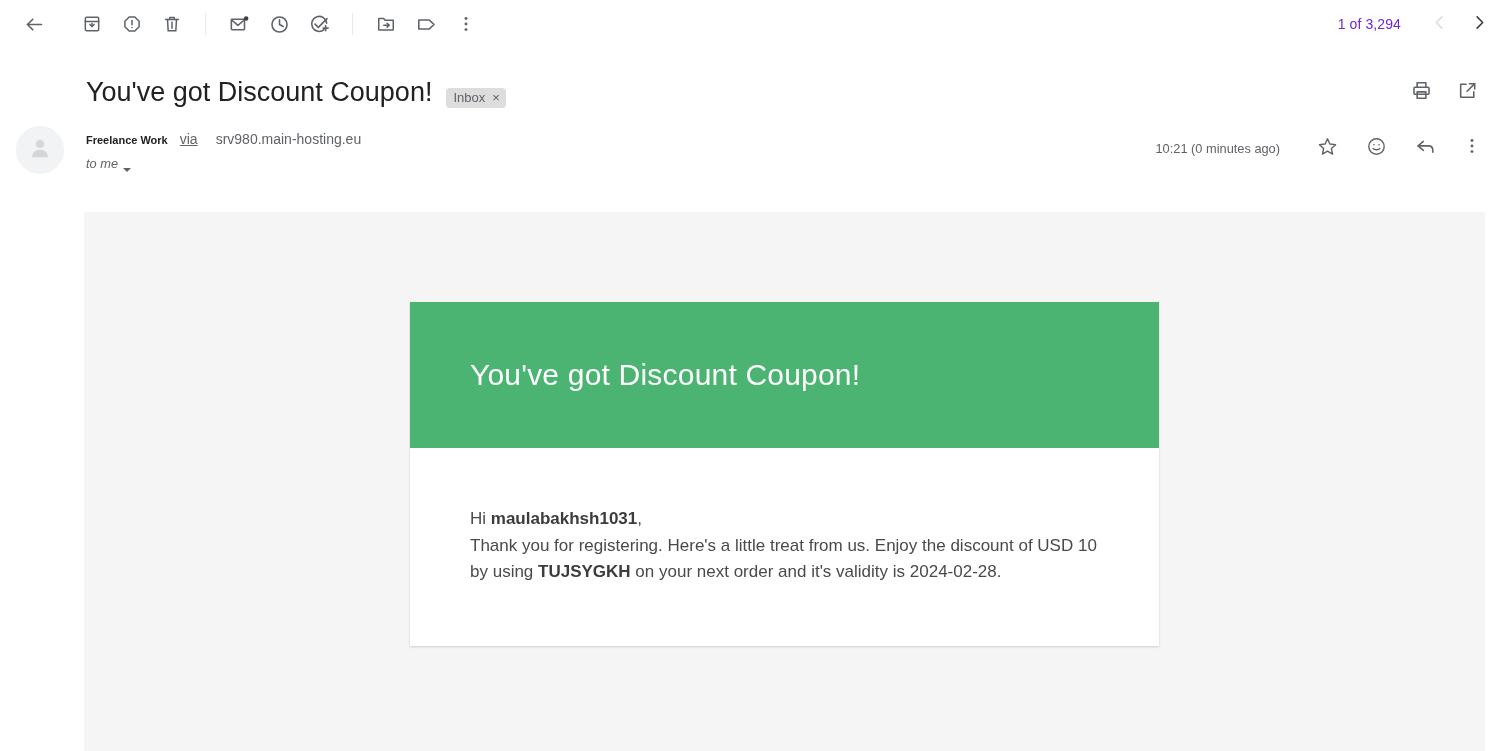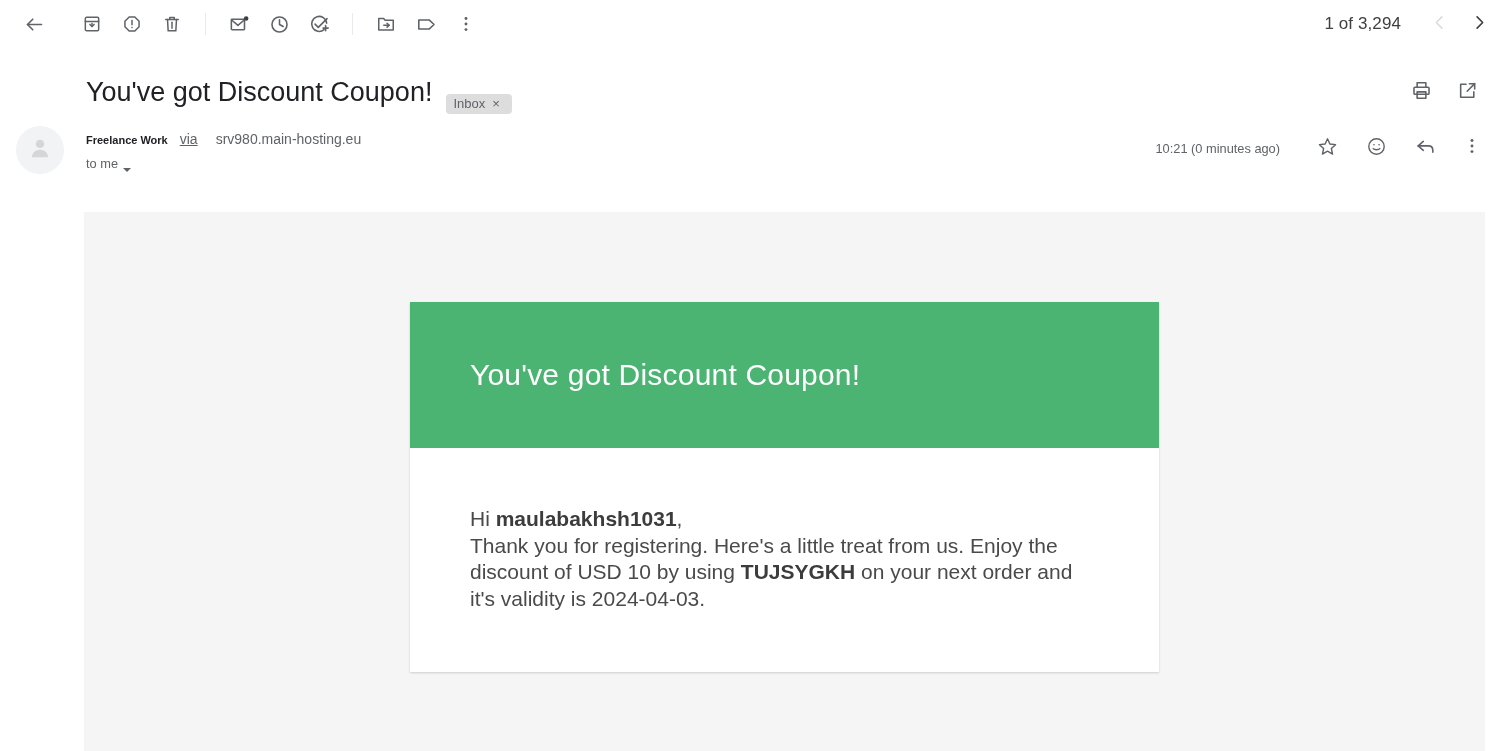--- a/index.html
+++ b/index.html
@@ -38,22 +38,22 @@
   .tb-gap-sm { width: 18px; flex: 0 0 auto; }
   .tb-divider {
     width: 1px;
     height: 22px;
     background: #e8eaed;
     margin: 0 13px;
     flex: 0 0 auto;
   }
   .tb-spacer { flex: 1 1 auto; }
   .tb-count {
-    font-size: 17px;
-    color: #404040;
+    font-size: 14px;
+    color: #6d28d9;
     letter-spacing: .1px;
     margin-right: 18px;
     white-space: nowrap;
   }
   .nav-btn {
     width: 40px;
     height: 40px;
     display:flex;
     align-items:center;
     justify-content:center;
@@ -76,28 +76,28 @@
     line-height: 1.2;
     letter-spacing: 0;
     white-space: nowrap;
   }
   .label-chip {
     margin-left: 14px;
     background: #ddddde;
     color: #5f6368;
     font-size: 13px;
     border-radius: 4px;
-    padding: 3px 12px 4px 7px;
+    padding: 3px 6px 4px 7px;
     display: inline-flex;
     align-items: center;
     gap: 7px;
     line-height: 1;
     cursor: default;
     position: relative;
-    top: 12px;
+    top: 6px;
   }
   .label-chip .chip-x {
     font-size: 13px;
     color: #5f6368;
     cursor: pointer;
     line-height: 1;
   }
   .subject-actions {
     margin-left: auto;
     display: flex;
@@ -158,20 +158,21 @@
   }
   .sender-line2 {
     font-size: 12.8px;
     color: #5f6368;
     margin-top: 6px;
     display: flex;
     align-items: flex-end;
     gap: 5px;
     cursor: pointer;
     width: fit-content;
+    font-style: italic;
   }
   .caret-down {
     width: 0; height: 0;
     border-left: 4.5px solid transparent;
     border-right: 4.5px solid transparent;
     border-top: 4.5px solid #5f6368;
     display: inline-block;
     position: relative;
     top: 1px;
   }
@@ -229,21 +230,21 @@
   .card-header-title {
     color: #ffffff;
     font-size: 30px;
     font-weight: 400;
     letter-spacing: .2px;
     line-height: 1.25;
   }
   .card-body {
     padding: 58px 60px 60px 60px;
     box-sizing: border-box;
-    font-size: 21px;
+    font-size: 17px;
     line-height: 26.5px;
     color: #4a4a4a;
   }
   .card-body p {
     margin: 0;
   }
   .card-body b { color: #3c3c3c; font-weight: bold; }
   .shop-link {
     color: #5cab6f;
     text-decoration: underline;
@@ -476,17 +477,17 @@
 
 <div class="email-canvas">
 
   <div class="email-card">
     <div class="card-header">
       <div class="card-header-title">You've got Discount Coupon!</div>
     </div>
 
     <div class="card-body">
       <p><span>Hi </span><b>maulabakhsh1031</b><span>,</span></p>
-      <p><span>Thank you for registering. Here's a little treat from us. Enjoy the discount of USD 10 by using </span><b>TUJSYGKH</b><span> on your next order and it's validity is 2024-04-03.</span></p>
+      <p><span>Thank you for registering. Here's a little treat from us. Enjoy the discount of USD 10 by using </span><b>TUJSYGKH</b><span> on your next order and it's validity is 2024-02-28.</span></p>
     </div>
   </div>
 
 </div>
 
 </body></html>

